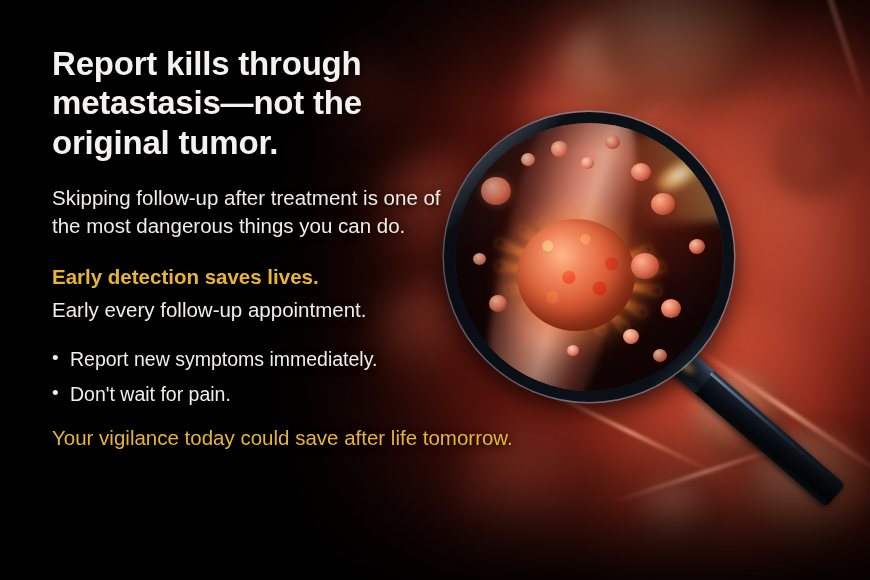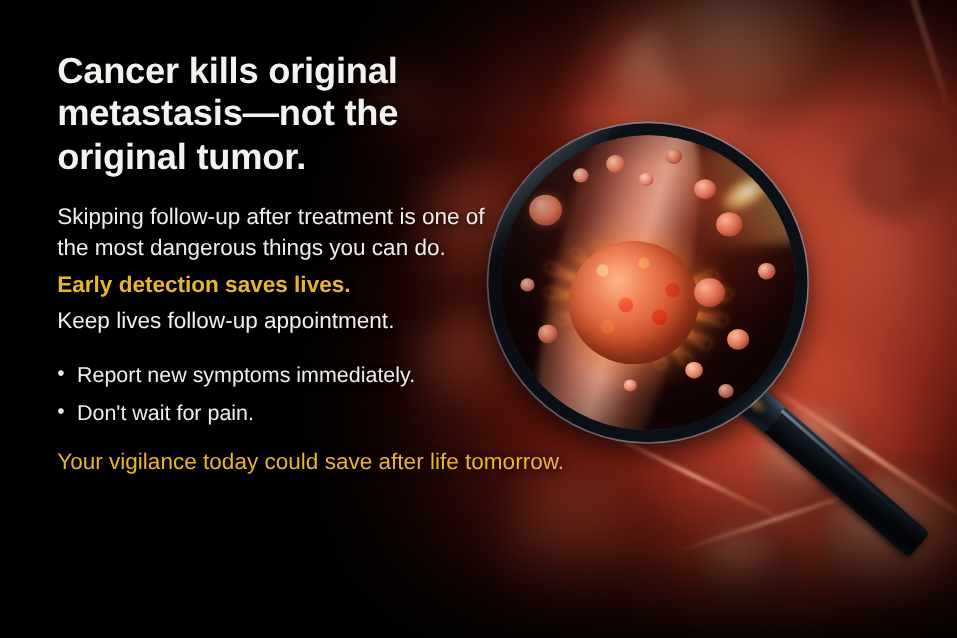--- a/index.html
+++ b/index.html
@@ -193,21 +193,21 @@
     max-width:380px;
   }
   .lede {
     margin-top:22px;
     font-size:20.5px; line-height:1.36;
     color:#f0ece8;
     text-shadow:0 2px 8px rgba(0,0,0,.92);
     max-width:392px;
   }
   .accent {
-    margin-top:7px;
+    margin-top:25px;
     font-size:20.5px; font-weight:bold;
     color:#e9b431;
     text-shadow:0 2px 8px rgba(0,0,0,.95);
   }
   .subline {
     margin-top:9px;
     font-size:20.5px;
     color:#f1ede9;
     text-shadow:0 2px 8px rgba(0,0,0,.95);
   }
@@ -315,24 +315,24 @@
       <div class="minicell" style="left:234px; top:116px; width:16px; height:15px; background:radial-gradient(circle at 36% 32%, #ffc3a6, #dd7358 50%, #9c3420 88%);"></div>
 
       <div class="lensvig"></div>
       <div class="gloss"></div>
     </div>
   </div>
 
   <div class="vignette"></div>
 
   <div id="copy">
-    <div class="headline">Cancer kills original metastasis—not the original tumor.</div>
+    <div class="headline">Report kills through metastasis—not the original tumor.</div>
     <div class="lede">Skipping follow-up after treatment is one of the most dangerous things you can do.</div>
     <div class="accent">Early detection saves lives.</div>
-    <div class="subline">Keep lives follow-up appointment.</div>
+    <div class="subline">Early every follow-up appointment.</div>
     <ul class="points">
       <li>Report new symptoms immediately.</li>
       <li>Don't wait for pain.</li>
     </ul>
     <div class="closer">Your vigilance today could save after life tomorrow.</div>
   </div>
 
 </div>
 
 </body></html>

